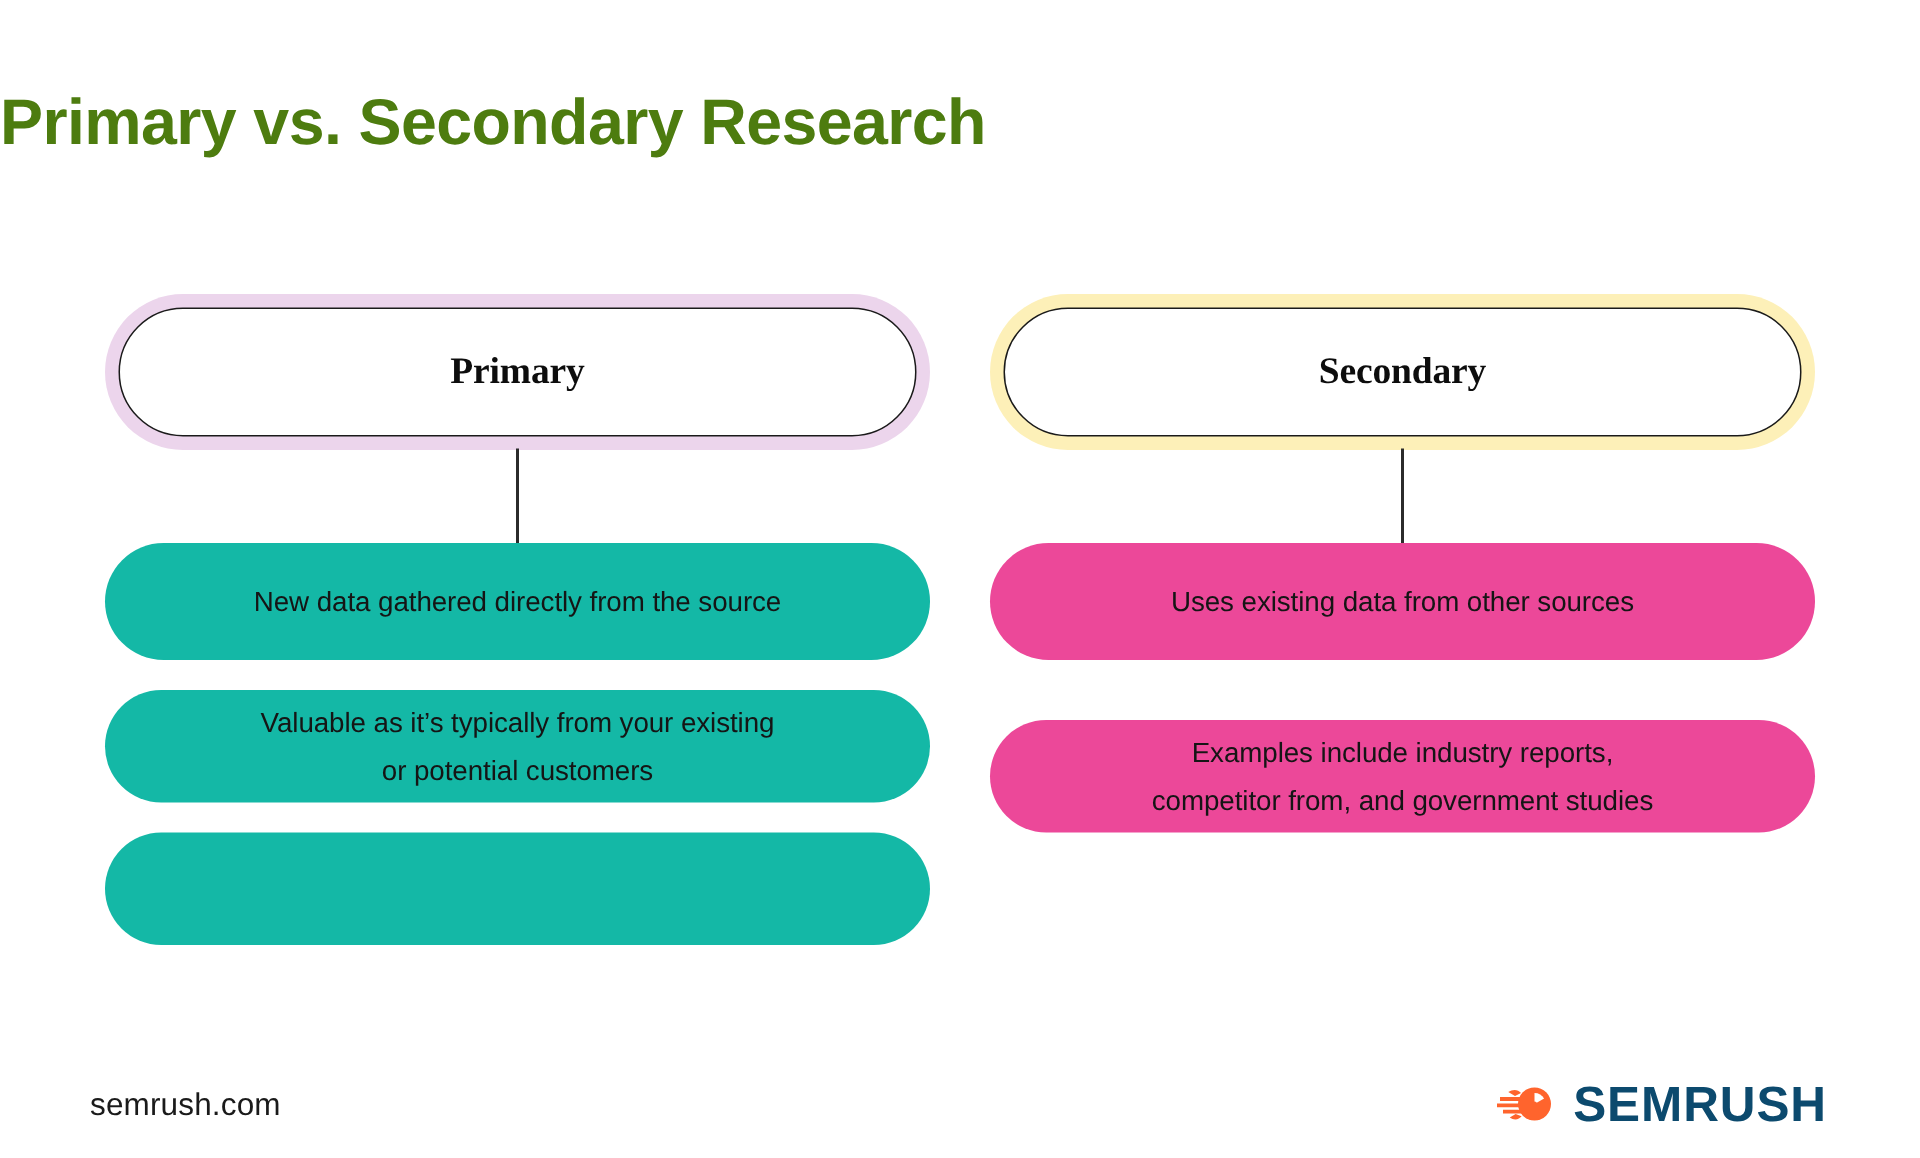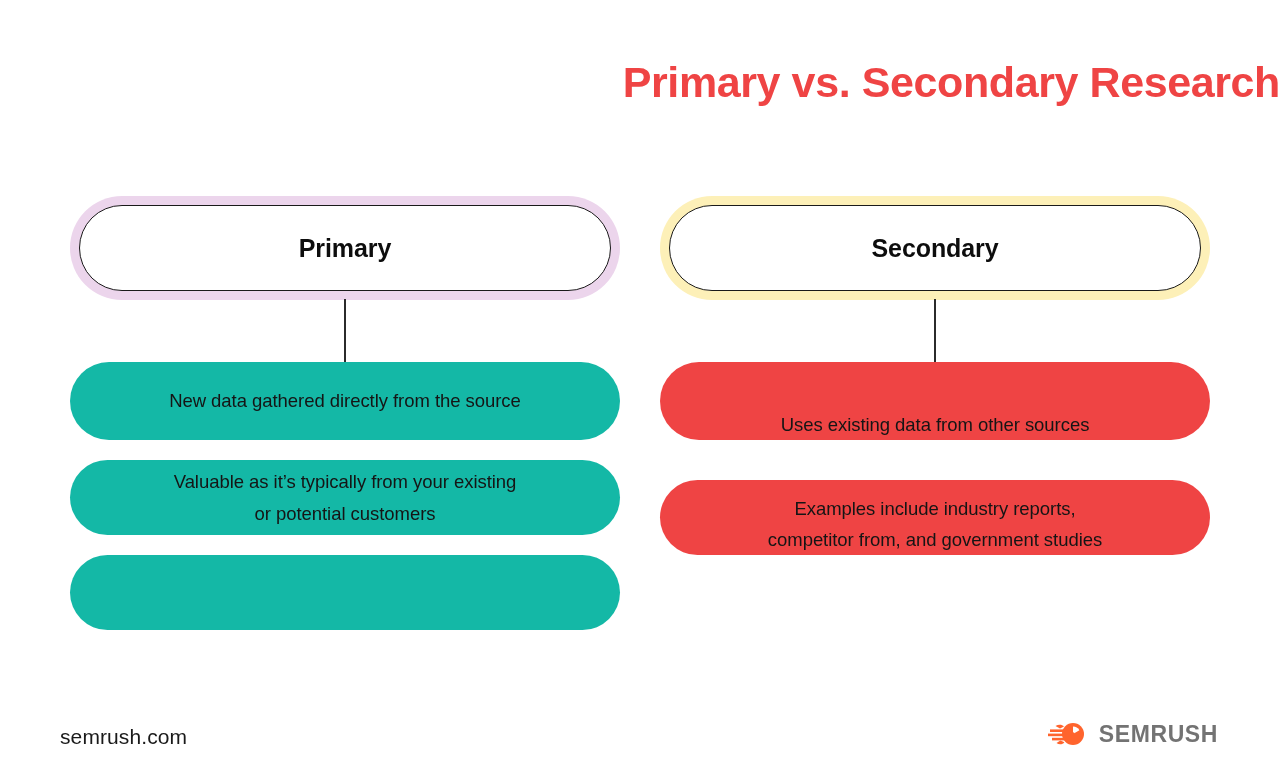--- a/index.html
+++ b/index.html
@@ -21,25 +21,25 @@
     width: 1280px;
     height: 772px;
   }
 
   
   .page-title {
     position: absolute;
     top: 58px;
     left: 0;
     width: 1280px;
-    text-align: right;
+    text-align: left;
     font-size: 43px;
     font-weight: bold;
     letter-spacing: -0.4px;
-    color: #ef4444;
+    color: #4d7c0f;
     line-height: 1.15;
   }
 
   
   .column {
     position: absolute;
     top: 196px;
     width: 550px;
   }
   .column.left  { left: 70px; }
@@ -48,20 +48,21 @@
   
   .header-pill {
     position: relative;
     width: 550px;
     height: 104px;
     border-radius: 52px;
     box-sizing: border-box;
     display: flex;
     align-items: center;
     justify-content: center;
+    font-family: Liberation Serif, serif;
   }
   .header-pill .ring {
     position: absolute;
     inset: 0;
     border-radius: 52px;
     z-index: 0;
   }
   .header-pill .core {
     position: absolute;
     left: 9px;
@@ -112,21 +113,21 @@
     padding: 0 38px;
     font-size: 18.5px;
     line-height: 1.68;
     color: #151515;
     letter-spacing: -0.05px;
   }
   .content-pill.single { height: 78px; }
   .content-pill.double { height: 75px; }
 
   .content-pill.purple { background: #14b8a6; }
-  .content-pill.yellow { background: #ef4444; align-items: flex-end; }
+  .content-pill.yellow { background: #ec4899; }
 
   .pill-gap-1 { height: 20px; }
   .pill-gap-2 { height: 20px; }
 
   .pill-text { display: block; }
   .pill-text .ln { display: block; }
 
   
   .footer-url {
     position: absolute;
@@ -144,24 +145,24 @@
     display: flex;
     align-items: center;
     gap: 11px;
   }
   .brand .brand-mark {
     width: 40px;
     height: 30px;
     display: block;
   }
   .brand .brand-word {
-    font-size: 23px;
+    font-size: 33px;
     font-weight: bold;
     letter-spacing: 0.6px;
-    color: #737373;
+    color: #0c4a6e;
     line-height: 1;
   }
 </style>
 </head>
 <body>
 
 <div class="canvas">
 
   <div class="page-title">Primary vs. Secondary Research</div>
 

